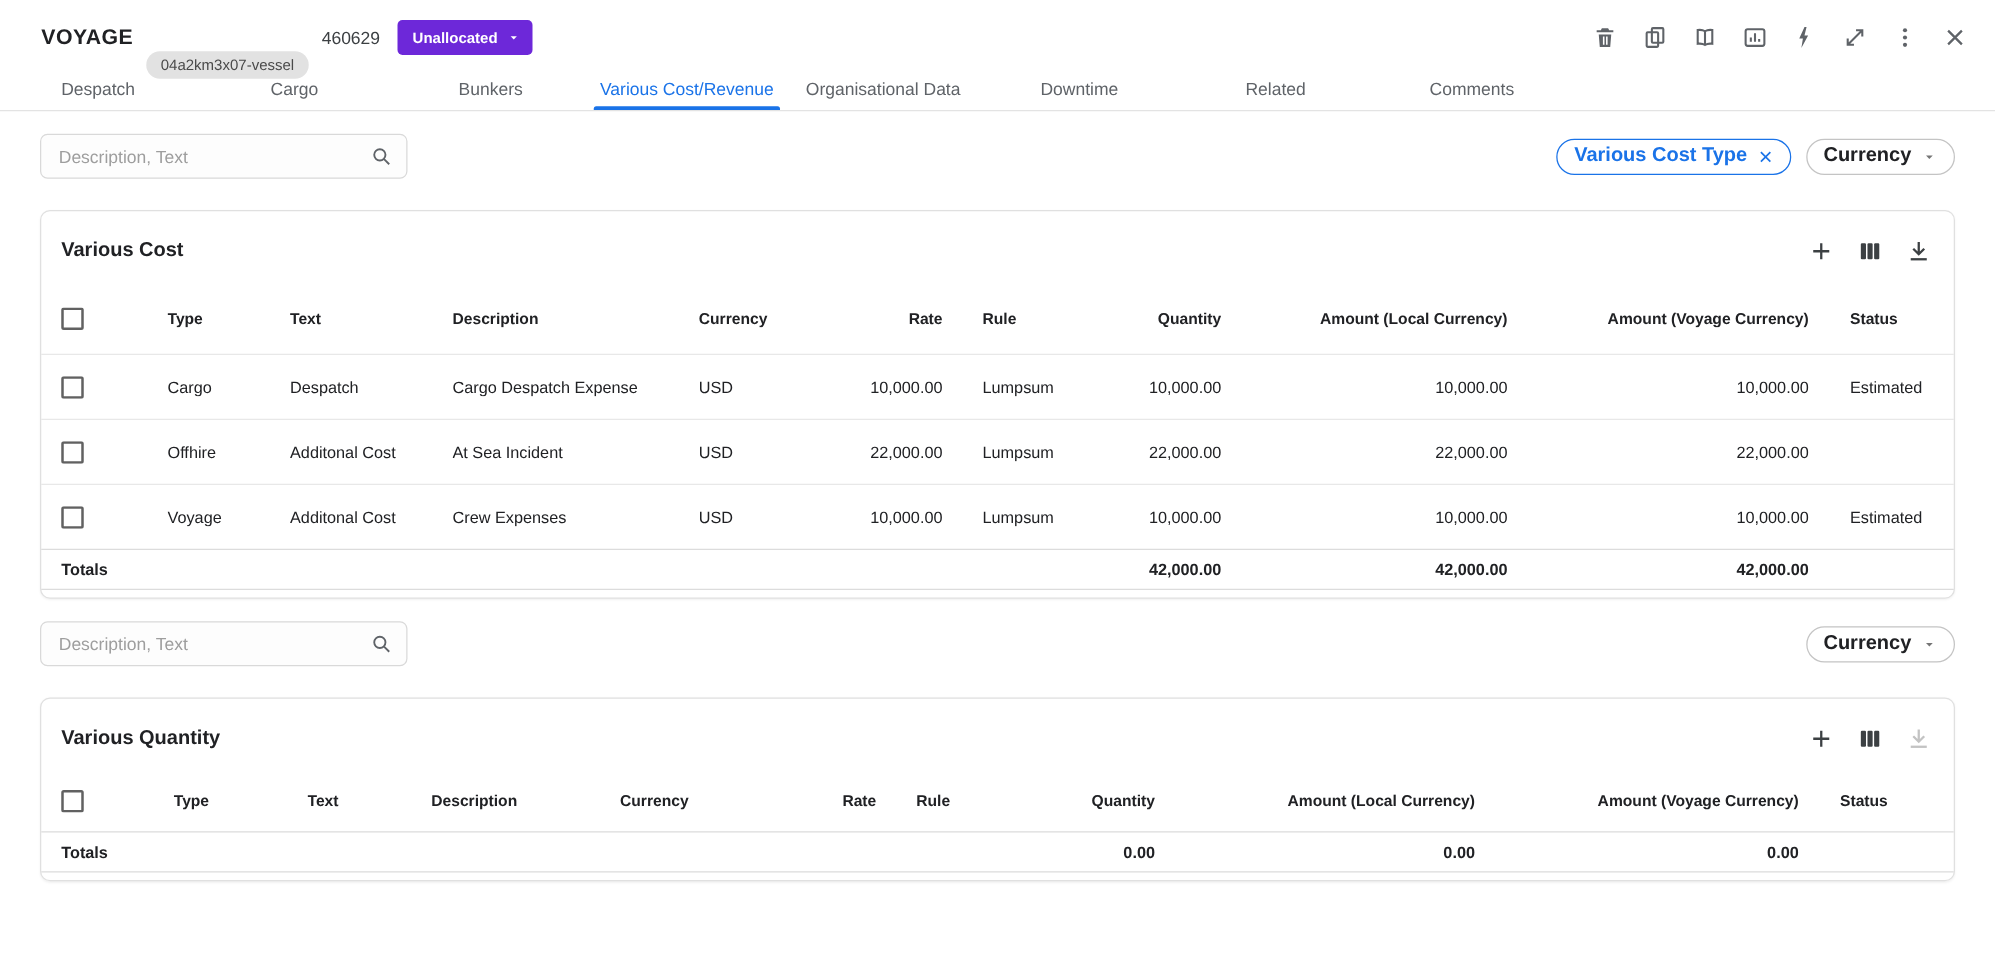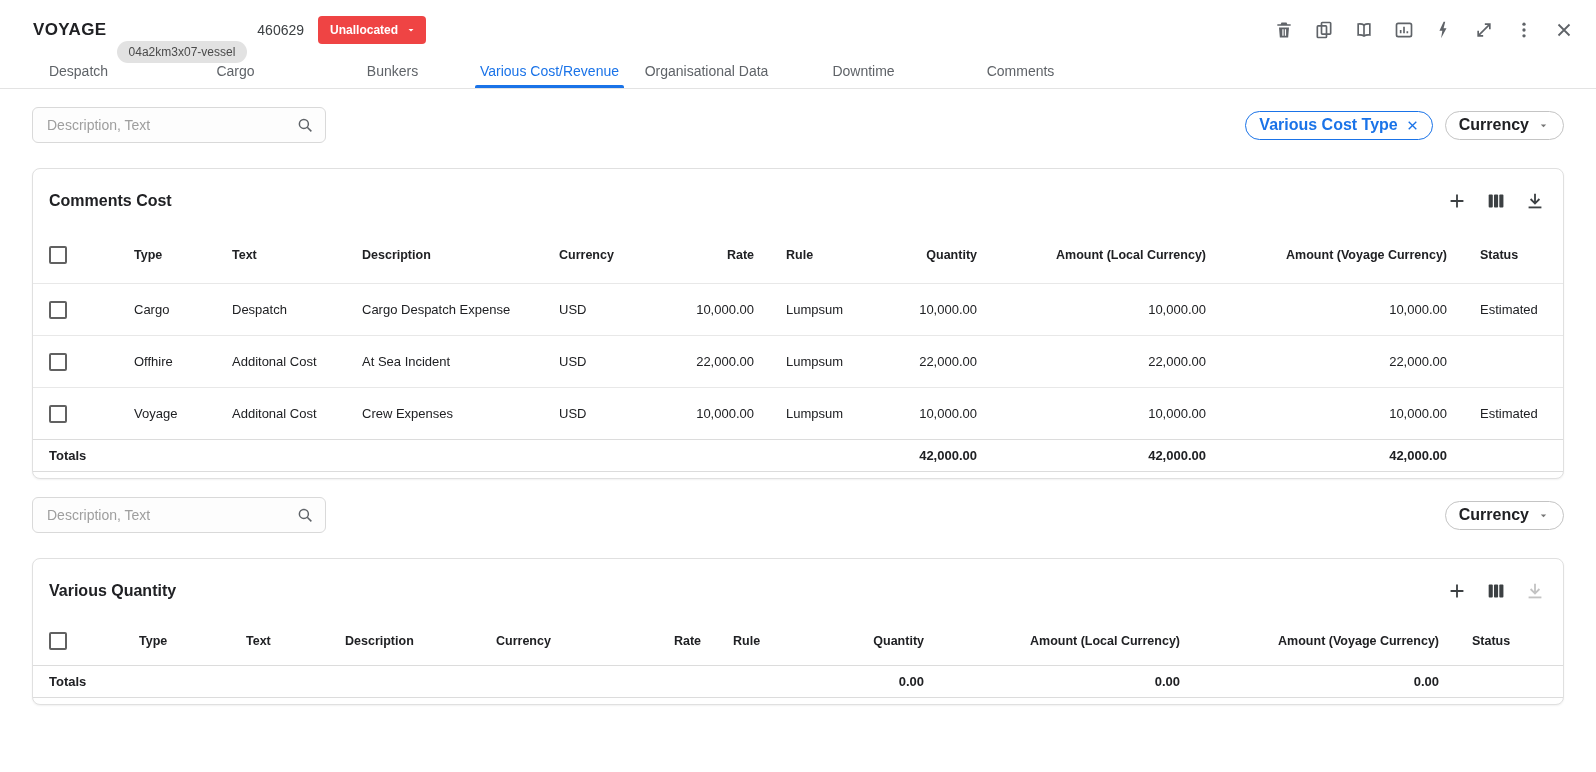--- a/index.html
+++ b/index.html
@@ -14,21 +14,21 @@
   .top-bar {
     display:flex; align-items:center; justify-content:space-between;
     height:54px; padding:6px 20px 0 33px;
   }
   .title-area { display:flex; align-items:center; gap:10px; }
   .page-title { margin:0; font-size:17px; font-weight:700; letter-spacing:.4px; color:#202124; }
   .vessel-chip { background:#e2e2e2; color:#4a4a4a; font-size:12px; padding:4px 12px; border-radius:12px; white-space:nowrap;margin-top:44px; }
   .voyage-number { font-size:14px; color:#3c4043; }
   .status-btn {
     display:flex; align-items:center; gap:7px; margin-left:4px;
-    background:#ef4444; color:#fff; border:none; border-radius:4px;
+    background:#6d28d9; color:#fff; border:none; border-radius:4px;
     font-family:inherit; font-size:12px; font-weight:700; padding:7px 9px 7px 12px; cursor:pointer;
   }
   .status-btn svg { width:12px; height:12px; }
 
   .header-actions { display:flex; align-items:center; gap:16px; }
   .icon-btn {
     width:24px; height:24px; padding:0; border:none; background:none; color:#5f6368;
     display:flex; align-items:center; justify-content:center; cursor:pointer;
   }
   .icon-btn svg { width:20px; height:20px; }
@@ -165,20 +165,21 @@
     </div>
   </header>
 
   <nav class="tabs">
     <div class="tab">Despatch</div>
     <div class="tab">Cargo</div>
     <div class="tab">Bunkers</div>
     <div class="tab active">Various Cost/Revenue</div>
     <div class="tab">Organisational Data</div>
     <div class="tab">Downtime</div>
+    <div class="tab">Related</div>
     <div class="tab">Comments</div>
   </nav>
 
   <main class="content">
 
     <div class="filter-row">
       <div class="search-box">
         <input class="search-input" type="text" placeholder="Description, Text" style="">
         <span class="search-icon">
           <svg viewBox="0 0 24 24" fill="none" stroke="currentColor" stroke-width="2">
@@ -202,21 +203,21 @@
             <svg viewBox="0 0 24 24" fill="currentColor">
                 <path d="M7 10l5 5 5-5z"></path>
               </svg>
           </span>
         </div>
       </div>
     </div>
 
     <section class="card">
       <div class="card-header">
-        <span class="card-title">Comments Cost</span>
+        <span class="card-title">Various Cost</span>
         <div class="card-actions">
           <button class="icon-btn lg" title="Add">
             <svg viewBox="0 0 24 24" fill="currentColor">
                 <path d="M11 5h2v6h6v2h-6v6h-2v-6H5v-2h6V5z"></path>
               </svg>
           </button>
           <button class="icon-btn lg" title="Columns">
             <svg viewBox="0 0 24 24" fill="currentColor">
                 <rect x="4" y="5" width="4.5" height="14" rx="1"></rect>
                 <rect x="9.8" y="5" width="4.5" height="14" rx="1"></rect>

